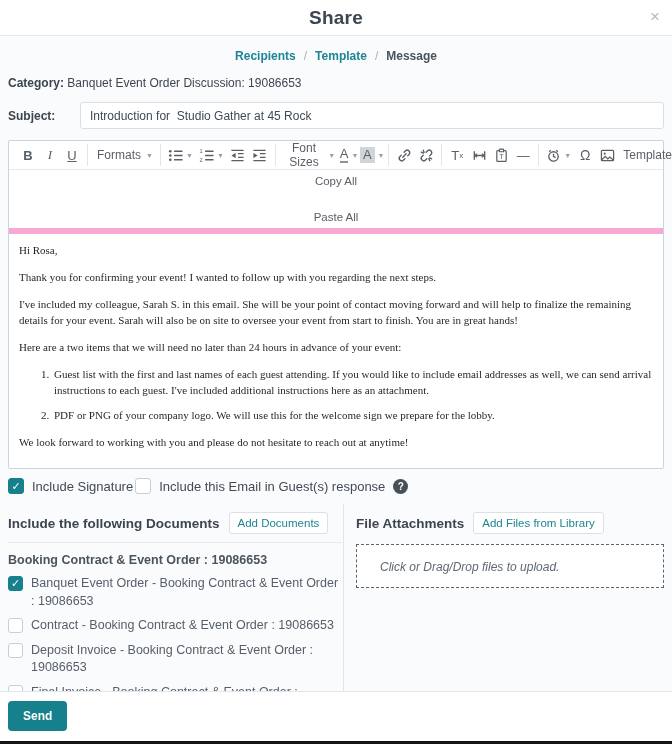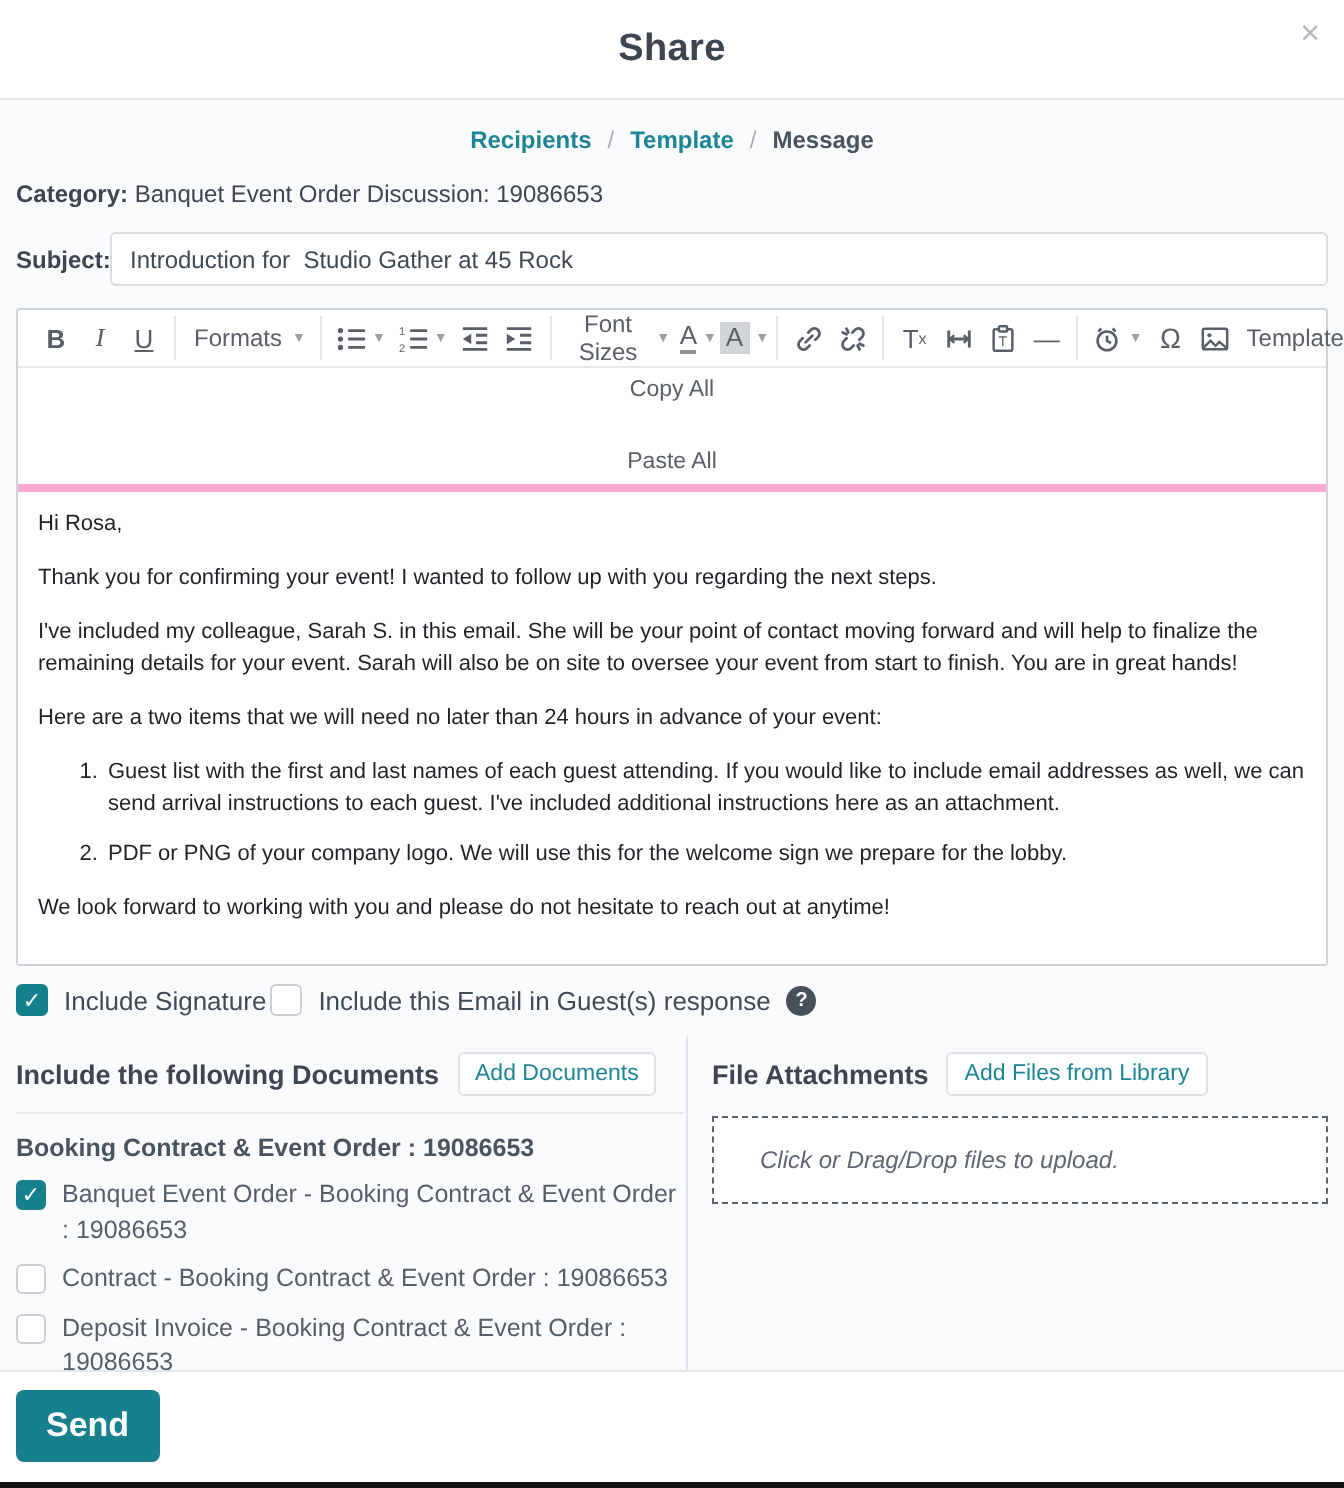--- a/index.html
+++ b/index.html
@@ -2,36 +2,36 @@
 <html><head>
 <meta charset="utf-8">
 <style>
   * { box-sizing: border-box; margin: 0; padding: 0; }
   html,body { background:#e9eaec; }
   body { width:672px; font-family:"Liberation Sans",sans-serif; }
 
   .modal { width:672px; height:744px; background:#fafbfc; display:flex; flex-direction:column; position:relative; overflow:hidden; }
 
   
-  .hdr { background:#fff; border-bottom:1px solid #e6e8ea; height:50px; position:relative; display:flex; align-items:center; justify-content:center; flex:0 0 auto; }
+  .hdr { background:#fff; border-bottom:1px solid #e6e8ea; height:36px; position:relative; display:flex; align-items:center; justify-content:center; flex:0 0 auto; }
   .hdr h1 { font-size:19px; font-weight:700; color:#3d4550; letter-spacing:.2px; }
   .close-x { position:absolute; right:12px; top:8px; font-size:17px; color:#b4babf; background:none; border:none; cursor:pointer; line-height:1; }
 
   .content { flex:1 1 auto; display:flex; flex-direction:column; padding:0 8px; min-height:0; }
 
   
   .crumbs { display:flex; justify-content:center; align-items:center; gap:8px; padding:13px 0 9px; font-size:12px; font-weight:700; }
   .crumbs a { color:#1d8595; text-decoration:none; }
   .crumb-sep { color:#aab0b6; font-weight:400; }
   .crumb-current { color:#4a545e; }
 
   
   .cat-row { font-size:12px; color:#3d4550; padding:4px 0 6px; }
   .cat-row .lbl { font-weight:700; }
-  .subj-row { display:flex; align-items:center; gap:1px; padding:6px 0 4px; }
+  .subj-row { display:flex; align-items:center; gap:26px; padding:6px 0 4px; }
   .subj-row .lbl { font-size:12px; font-weight:700; color:#3d4550; width:46px; flex:0 0 auto; }
   .subj-input { flex:1; height:27px; border:1px solid #d9dee3; border-radius:3px; background:#fff; padding:0 9px; font-size:12px; color:#3f4a54; font-family:"Liberation Sans",sans-serif; }
 
   
   .editor { margin-top:7px; border:1px solid #ced3d8; border-radius:2px; background:#fff; display:flex; flex-direction:column; }
   .tb-row1 { display:flex; align-items:center; padding:3px 4px; flex-wrap:nowrap; }
   .tb-group { display:flex; align-items:center; padding:0 5px; border-right:1px solid #e2e5e8; gap:2px; }
   .tb-group:last-child { border-right:none; }
   .tbtn { display:inline-flex; align-items:center; justify-content:center; min-width:20px; height:22px; padding:0 2px; background:none; border:none; color:#595f66; font-size:13px; cursor:pointer; font-family:"Liberation Sans",sans-serif; }
   .tbtn svg { display:block; }
@@ -40,21 +40,21 @@
   .g-bold { font-weight:700; }
   .g-italic { font-style:italic; font-family:"Liberation Serif",serif; }
   .g-underline { text-decoration:underline; }
   .g-forecolor { border-bottom:2px solid #8d9399; line-height:1; padding-bottom:1px; }
   .g-backcolor { background:#d2d5d8; padding:0 3px; line-height:1.2; }
   .g-tx sub { font-size:8px; }
   .g-omega { font-size:14px; }
   .tb-row2 { border-top:1px solid #e6e8ea; padding:5px 8px; display:flex; gap:24px;flex-direction:column; }
   .tb-textbtn { background:none; border:none; font-size:11.5px; color:#595f66; cursor:pointer; font-family:"Liberation Sans",sans-serif; }
 
-  .editor-body { border-top:4px solid #f9a8d4; background:#fff; height:240px; overflow:hidden; padding:9px 10px; font-family:Liberation Sans, sans-serif; font-size:11px; color:#1f2226; line-height:1.45; }
+  .editor-body { border-top:6px solid #f9a8d4; background:#fff; height:240px; overflow:hidden; padding:9px 10px; font-family:Liberation Serif, serif; font-size:11px; color:#1f2226; line-height:1.45; }
   .editor-body p { margin:0 0 11px; }
   .editor-body ol { margin:0 0 11px; padding-left:33px; }
   .editor-body li { padding-left:2px; margin-bottom:9px; }
 
   
   .opts { display:flex; align-items:center; gap:2px; padding:9px 0 10px; }
   .opt { display:flex; align-items:center; gap:8px; cursor:pointer; }
   .opt-label { font-size:13px; color:#414b55; font-weight:400; }
   .cb { width:16px; height:16px; flex:0 0 auto; border:1px solid #c8ced3; border-radius:3px; background:#fff; display:inline-flex; align-items:center; justify-content:center; }
   .cb.checked { background:#17808d; border-color:#17808d; }
@@ -71,21 +71,21 @@
   .add-btn { background:#fff; border:1px solid #dde1e5; border-radius:3px; color:#1d8595; font-size:11.5px; padding:4px 8px; cursor:pointer; font-family:"Liberation Sans",sans-serif; white-space:nowrap; }
   .group-label { font-size:12.5px; font-weight:700; color:#4a545e; margin:10px 0 8px; }
   .doc-item { display:flex; align-items:flex-start; gap:8px; margin-bottom:7px; cursor:pointer; }
   .doc-item .cb { width:15px; height:15px; margin-top:1px; }
   .doc-label { font-size:12.5px; color:#555f69; line-height:1.4; }
   .dropzone { margin-top:2px; border:1px dashed #5d656c; background:#fff; padding:12px 23px; cursor:pointer; }
   .dropzone span { font-style:italic; font-size:12px; color:#5f6872; }
 
   
   .ftr { flex:0 0 auto; background:#fff; border-top:1px solid #e4e7ea; padding:9px 8px 10px; display:flex; align-items:center; gap:10px; }
-  .send-btn { background:#17808d; color:#fff; border:none; border-radius:4px; padding:8px 15px; font-size:17px; font-weight:700; cursor:pointer; font-family:"Liberation Sans",sans-serif; }
+  .send-btn { background:#17808d; color:#fff; border:none; border-radius:4px; padding:8px 15px; font-size:12px; font-weight:700; cursor:pointer; font-family:"Liberation Sans",sans-serif; }
   .cancel-btn { background:#fff; color:#c0392b; border:1px solid #e2e5e8; border-radius:4px; padding:7px 13px; font-size:13px; font-weight:700; cursor:pointer; font-family:"Liberation Sans",sans-serif; }
   .bottom-strip { flex:0 0 auto; height:3px; background:#141414; }
 </style>
 </head>
 <body>
 
 <div class="modal">
 
   <div class="hdr">
     <h1>Share</h1>

